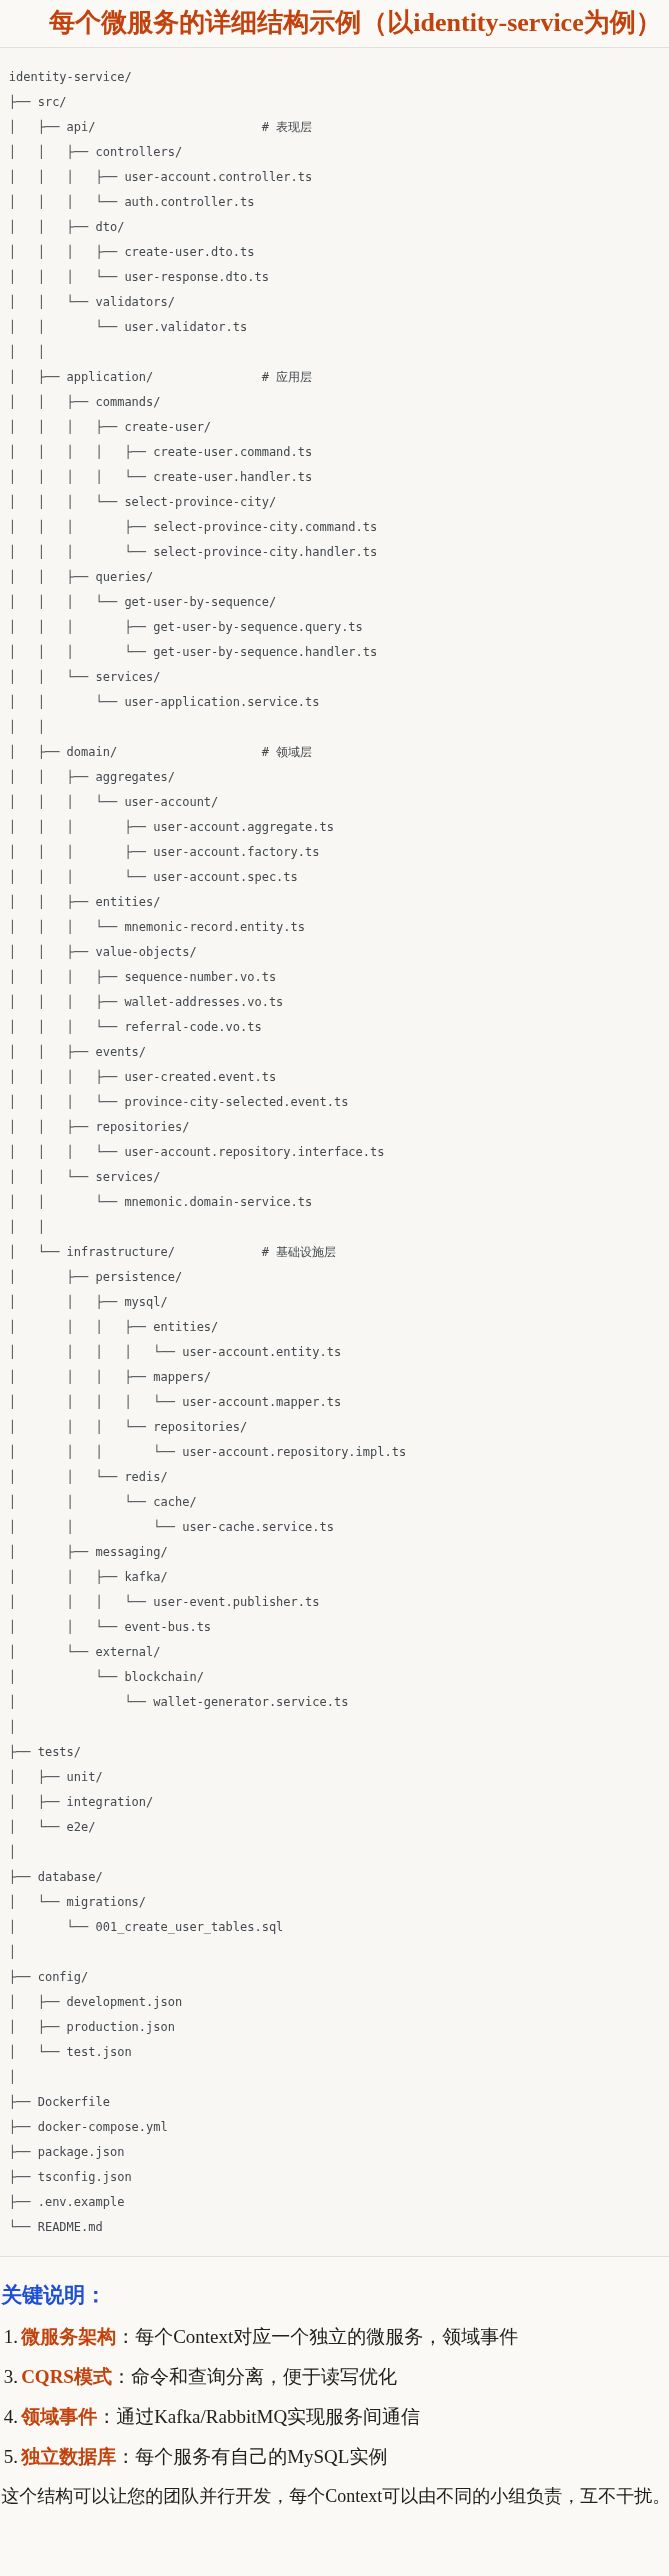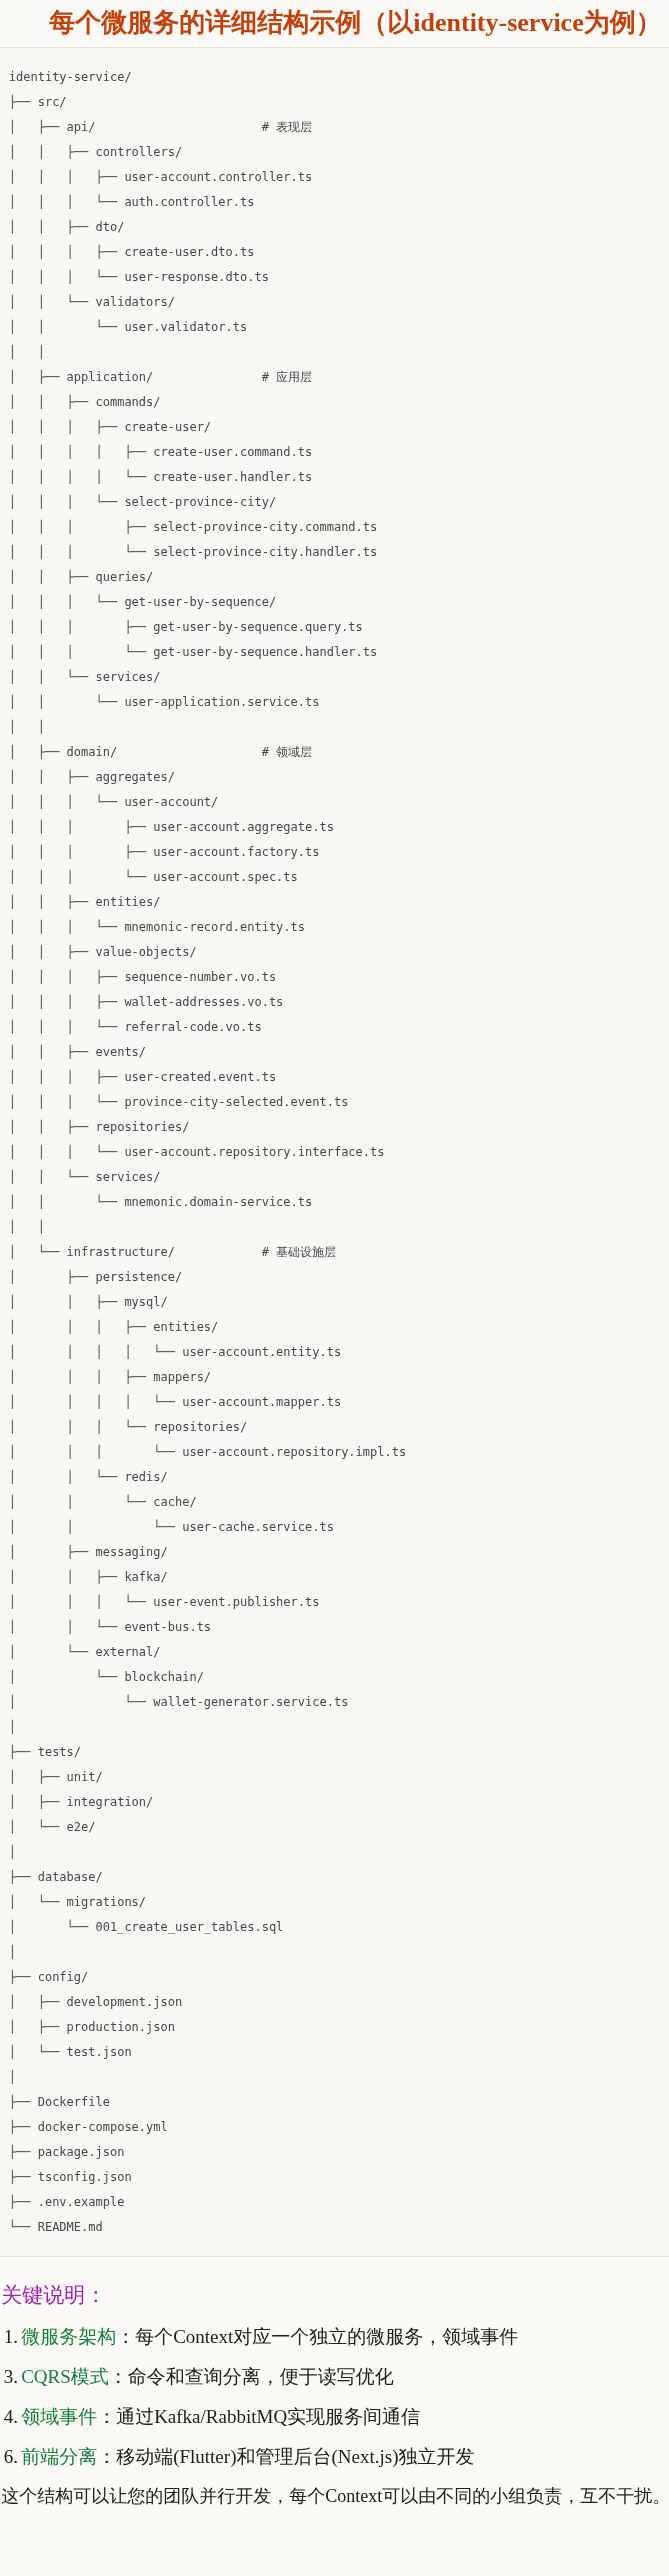--- a/index.html
+++ b/index.html
@@ -37,40 +37,40 @@
     font-family: "DejaVu Sans Mono", monospace;
     font-size: 12px;
     line-height: 25px;
     color: #43484f;
     white-space: pre;
   }
   .notes-heading {
     margin: 24.4px 0 0 1.3px;
     font-size: 21px;
     line-height: 29px;
-    font-weight: 400;
-    color: #a21caf;
+    font-weight: 700;
+    color: #1d4ed8;
   }
   ol.notes-list {
     list-style: none;
     margin: 14.4px 0 0 0;
     padding: 0 0 0 3.8px;
   }
   ol.notes-list li {
     font-size: 19px;
     line-height: 25px;
     margin-bottom: 15px;
     white-space: nowrap;
   }
   ol.notes-list li .num {
     margin-right: 3.1px;
   }
   ol.notes-list li strong {
-    font-weight: 400;
-    color: #15803d;
+    font-weight: 700;
+    color: #c2410c;
   }
   .closing-paragraph {
     margin: 6.3px 0 0 1.3px;
     font-size: 18px;
     line-height: 25px;
     white-space: nowrap;
   }
 </style>
 </head>
 <body>
@@ -166,17 +166,17 @@
 ├── .env.example
 └── README.md</pre>
 </div>
 
 <div class="notes-heading">关键说明：</div>
 
 <ol class="notes-list" id="notes-list">
     <li><span class="num">1.</span><strong>微服务架构</strong><span>：每个Context对应一个独立的微服务，领域事件</span></li>
     <li><span class="num">3.</span><strong>CQRS模式</strong><span>：命令和查询分离，便于读写优化</span></li>
     <li><span class="num">4.</span><strong>领域事件</strong><span>：通过Kafka/RabbitMQ实现服务间通信</span></li>
-    <li><span class="num">6.</span><strong>前端分离</strong><span>：移动端(Flutter)和管理后台(Next.js)独立开发</span></li>
+    <li><span class="num">5.</span><strong>独立数据库</strong><span>：每个服务有自己的MySQL实例</span></li>
   </ol>
 
 <div class="closing-paragraph">这个结构可以让您的团队并行开发，每个Context可以由不同的小组负责，互不干扰。</div>
 
 
 </body></html>

